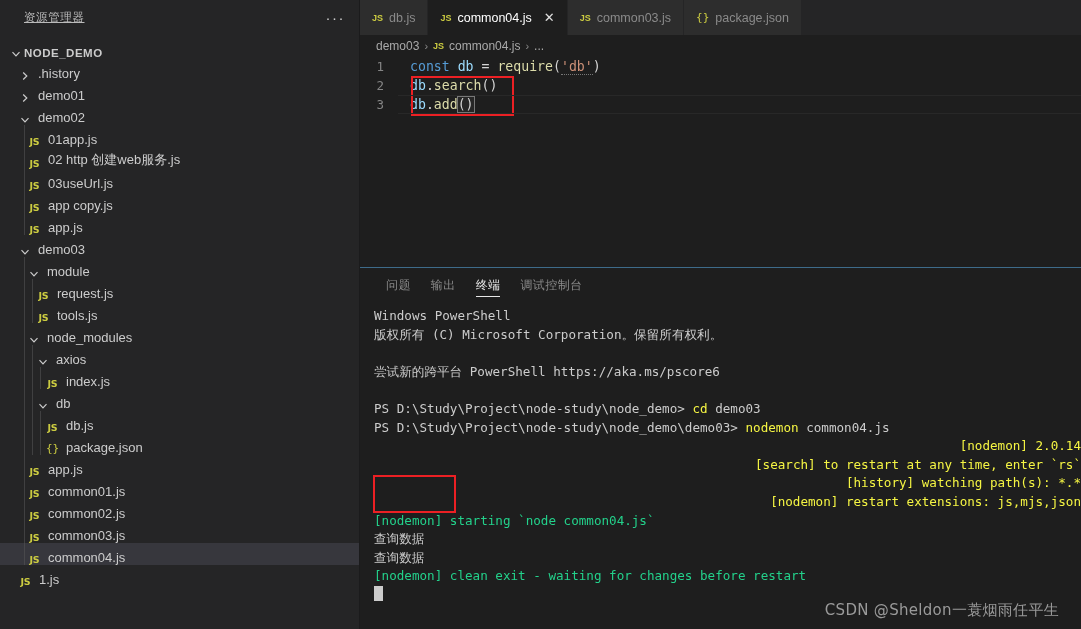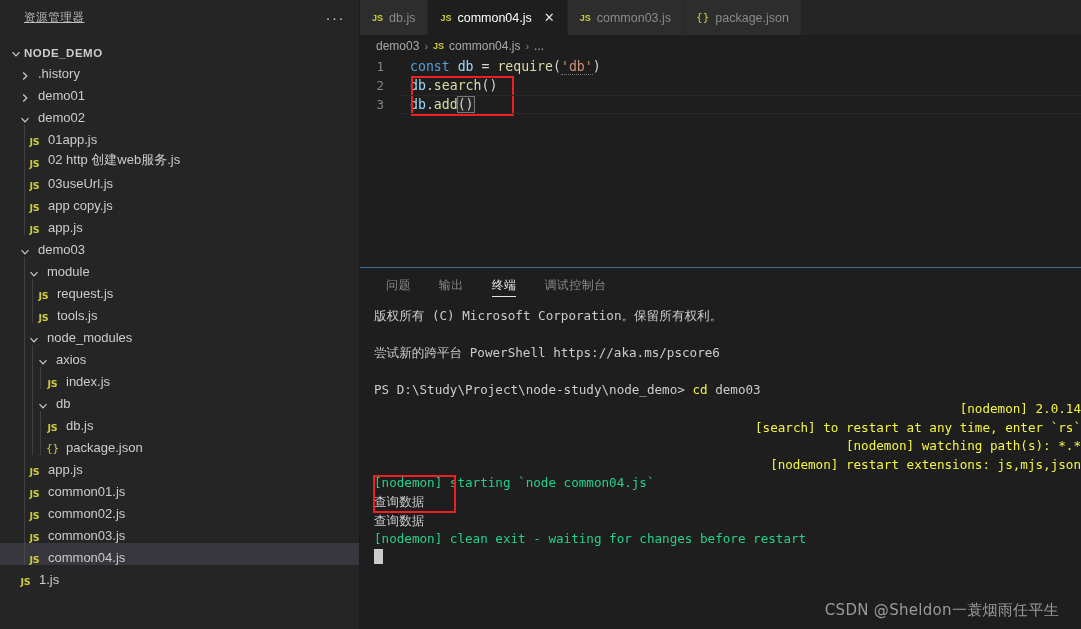--- a/index.html
+++ b/index.html
@@ -114,21 +114,21 @@
   
   .redbox{position:absolute;border:2px solid #ec2024;pointer-events:none;box-sizing:border-box;}
 
   
   .panel{
     flex:0 0 361px;height:361px;background:#1e1e1e;
     border-top:1px solid #3e6b8a;display:flex;flex-direction:column;
     position:relative;
   }
   .panel-tabs{
-    height:35px;display:flex;align-items:center;gap:8px;
+    height:35px;display:flex;align-items:center;gap:0;
     padding-left:16px;flex:0 0 35px;
   }
   .ptab{
     font-size:12px;color:#8a8a8a;padding:0 10px;height:35px;
     display:flex;align-items:center;position:relative;cursor:pointer;
     letter-spacing:.4px;
     font-family:"DejaVu Sans","Liberation Sans",sans-serif;
   }
   .ptab.active{color:#e7e7e7;}
   .ptab.active::after{
@@ -400,28 +400,30 @@
       </div>
 
     <div class="panel">
       <div class="panel-tabs" id="ptabs">
           <div class="ptab">问题</div>
           <div class="ptab">输出</div>
           <div class="ptab active">终端</div>
           <div class="ptab">调试控制台</div>
         </div>
       <div class="term" id="term">
+          <div class="tline t-white">Windows PowerShell</div>
           <div class="tline t-white">版权所有 (C) Microsoft Corporation。保留所有权利。</div>
           <div class="tline t-gap"></div>
           <div class="tline t-white">尝试新的跨平台 PowerShell https://aka.ms/pscore6</div>
           <div class="tline t-gap"></div>
           <div class="tline t-white"><span class="t-white">PS D:\Study\Project\node-study\node_demo&gt; </span><span class="t-yellow">cd</span><span class="t-white"> demo03</span></div>
+          <div class="tline t-white"><span class="t-white">PS D:\Study\Project\node-study\node_demo\demo03&gt; </span><span class="t-yellow">nodemon</span><span class="t-white"> common04.js</span></div>
           <div class="tline t-yellow">[nodemon] 2.0.14</div>
           <div class="tline t-yellow">[search] to restart at any time, enter `rs`</div>
-          <div class="tline t-yellow">[nodemon] watching path(s): *.*</div>
+          <div class="tline t-yellow">[history] watching path(s): *.*</div>
           <div class="tline t-yellow">[nodemon] restart extensions: js,mjs,json</div>
           <div class="tline t-green">[nodemon] starting `node common04.js`</div>
           <div class="tline t-white">查询数据</div>
           <div class="tline t-white">查询数据</div>
           <div class="tline t-green">[nodemon] clean exit - waiting for changes before restart</div>
           <div class="tline"><span class="cursor-block"></span></div>
         </div>
       <div class="redbox" style="left:13px;top:207px;width:83px;height:38px;"></div>
     </div>
 

